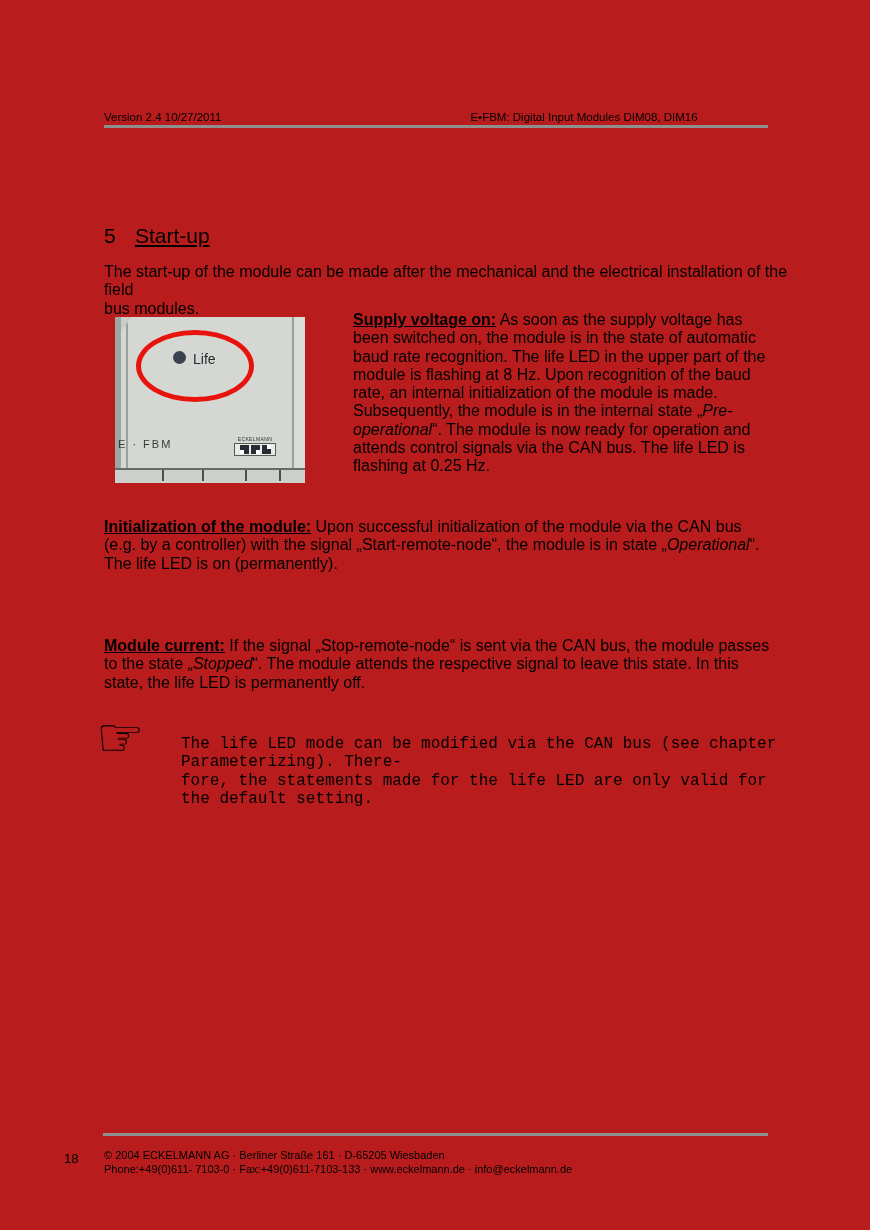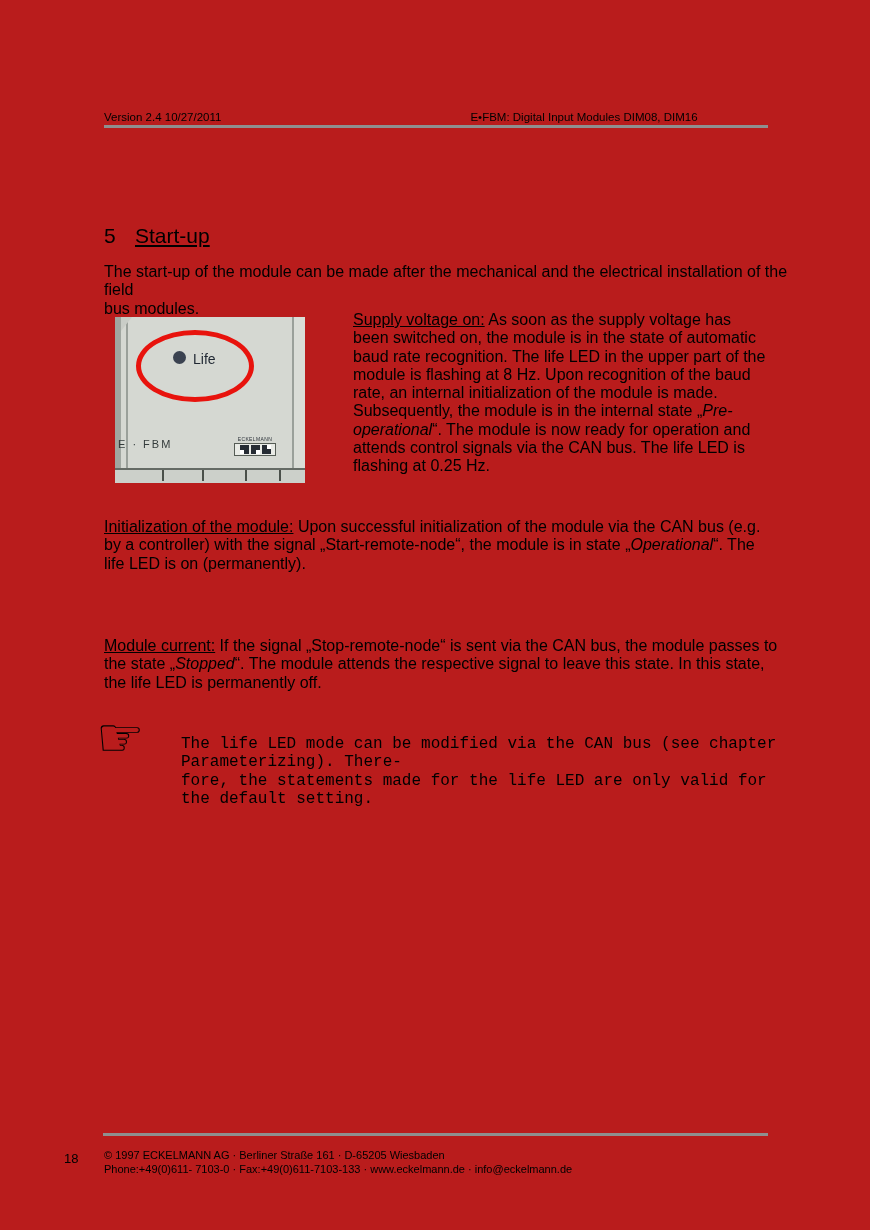--- a/index.html
+++ b/index.html
@@ -4,21 +4,21 @@
 <style>
   html,body{margin:0;padding:0;background:#ffffff;}
   .page{
     position:relative;width:870px;height:1230px;background:#b91c1c;
     font-family:"Liberation Sans",sans-serif;color:#000;overflow:hidden;
   }
   .abs{position:absolute;}
   .small{font-size:11.5px;line-height:14px;}
   .body-text{font-size:16px;line-height:18.3px;}
   .prewrap{white-space:pre-line;}
-  .lead{text-decoration:underline;}
+  .lead{text-decoration:underline;font-weight:bold;}
   .em{font-style:italic;}
   .rule{background:#8f8f8f;height:3px;}
   
   .heading{font-size:21px;line-height:24px;}
   .heading .num{display:inline-block;width:31px;}
   .heading .title{text-decoration:underline;}
   
   .photo{left:115px;top:317px;width:190px;height:164px;background:#c9cdc7;}
   .photo .lstrip{position:absolute;left:0;top:0;width:6px;height:164px;background:#a0a6a0;}
   .photo .face{position:absolute;left:6px;top:0;width:171px;height:164px;background:#d5d8d2;}
@@ -108,17 +108,17 @@
     <span class="lead">Module current:</span><span> If the signal „Stop-remote-node“ is sent via the CAN bus, the module passes to the state „</span><span class="em">Stopped</span><span>“. The module attends the respective signal to leave this state. In this state, the life LED is permanently off.</span>
   </div>
 
   <div class="abs hand" style="left:96px;top:712px;">☞</div>
   <div class="abs body-text prewrap" style="left:181px;top:735px;width:600px;font-family:Liberation Mono, monospace;">The life LED mode can be modified via the CAN bus (see chapter Parameterizing). There-
 fore, the statements made for the life LED are only valid for the default setting.</div>
 
   <div class="abs rule" style="left:103px;top:1133px;width:665px;"></div>
   <div class="abs pagenum" style="left:64px;top:1151px;">18</div>
   <div class="abs footer-small" style="left:104px;top:1149px;">
-    <div>©  1997 ECKELMANN AG · Berliner Straße 161 · D-65205 Wiesbaden</div>
+    <div>©  2004 ECKELMANN AG · Berliner Straße 161 · D-65205 Wiesbaden</div>
     <div>Phone:+49(0)611- 7103-0 · Fax:+49(0)611-7103-133 · www.eckelmann.de · info@eckelmann.de</div>
   </div>
 
 </div>
 
 </body></html>

